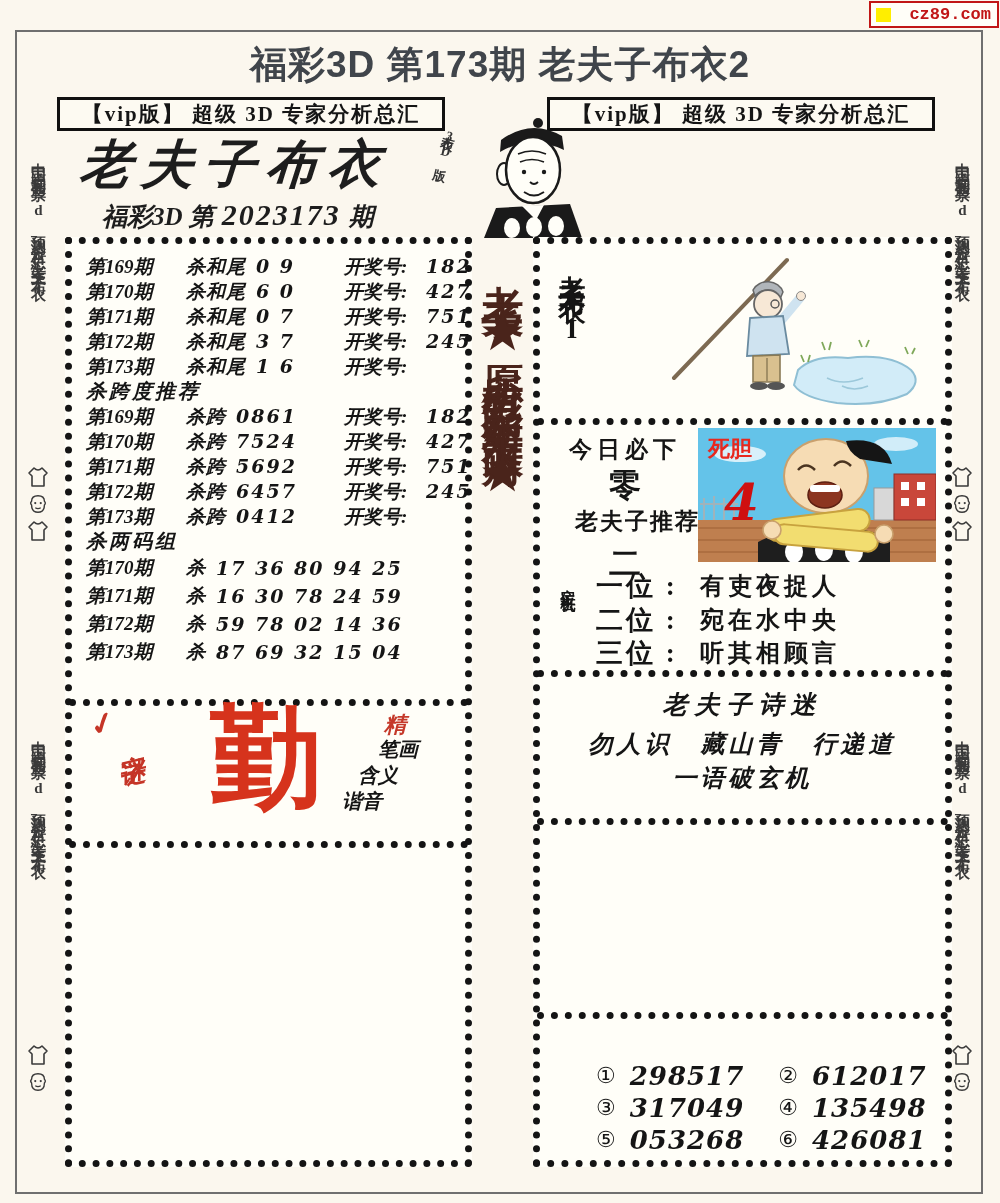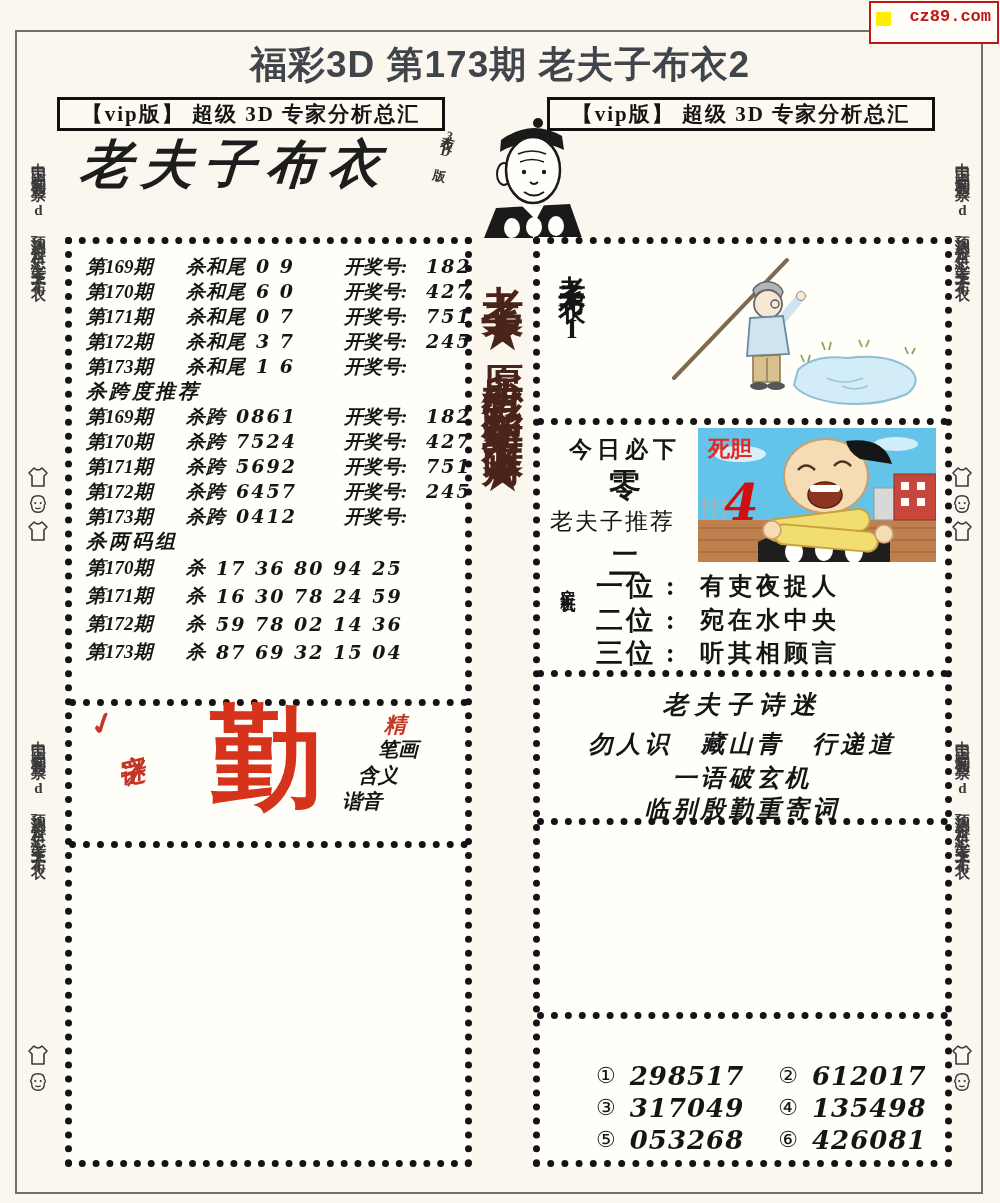--- a/index.html
+++ b/index.html
@@ -1,21 +1,21 @@
 <!DOCTYPE html>
 <html><head>
 <meta charset="utf-8">
 <style>
   html,body{margin:0;padding:0;background:#fff;}
   .page{position:relative;width:1000px;height:1203px;background:#fbf7ee;overflow:hidden;
         font-family:"Liberation Serif",serif;color:#151515;}
   .frame{position:absolute;left:15px;top:30px;width:964px;height:1160px;border:2px solid #6f6f6f;pointer-events:none;}
   
   .badge{position:absolute;top:1px;right:1px;height:23px;border:2px solid #c11616;background:#fffef8;
-         display:flex;align-items:flex-end;gap:18px;padding:0 6px 16px 5px;z-index:5;}
+         display:flex;align-items:center;gap:18px;padding:0 6px 0 5px;z-index:5;}
   .badge-sq{width:15px;height:14px;background:#ffee00;display:inline-block;}
   .badge-text{color:#c11616;font-family:"Liberation Mono",monospace;font-size:17px;font-weight:bold;}
   .page-title{position:absolute;top:40px;left:0;width:100%;text-align:center;
               font-family:"Liberation Sans",sans-serif;font-size:37px;font-weight:bold;color:#40454b;letter-spacing:1px;}
   
   .strip{position:absolute;top:58px;width:42px;height:1128px;display:flex;flex-direction:column;
          align-items:center;justify-content:space-around;overflow:hidden;}
   .strip-left{left:17px;}.strip-right{left:941px;}
   .strip-text{writing-mode:vertical-rl;text-orientation:upright;font-size:15px;font-weight:bold;
               color:#3a3a3a;letter-spacing:5px;line-height:1;}
@@ -60,21 +60,21 @@
   .tips{position:absolute;left:268px;top:30px;font-size:20px;font-weight:bold;font-style:italic;}
   .tips span{display:block;height:26px;line-height:26px;}
   .tip-0{margin-left:38px;}.tip-1{margin-left:18px;}.tip-2{margin-left:2px;}
   
   .series-label{position:absolute;left:14px;top:10px;writing-mode:vertical-rl;text-orientation:upright;
                 font-size:27px;font-weight:bold;letter-spacing:5px;}
   svg.fishing{position:absolute;left:82px;top:6px;}
   .rb-div{position:absolute;left:-3px;right:-3px;height:0;border-top:7px dotted #141414;}
   .must-label{position:absolute;left:10px;top:190px;width:150px;text-align:center;font-size:23px;font-weight:bold;letter-spacing:5px;}
   .must-value{position:absolute;left:10px;top:220px;width:150px;text-align:center;font-size:32px;font-weight:bold;}
-  .rec-label{position:absolute;left:10px;top:262px;width:150px;text-align:left;font-size:23px;font-weight:normal;letter-spacing:2px;}
+  .rec-label{position:absolute;left:10px;top:262px;width:150px;text-align:right;font-size:23px;font-weight:bold;letter-spacing:2px;}
   .rec-value{position:absolute;left:10px;top:298px;width:150px;text-align:center;font-size:32px;font-weight:bold;}
   svg.laugh{position:absolute;left:158px;top:184px;}
   .pos-label{position:absolute;left:18px;top:332px;writing-mode:vertical-rl;text-orientation:upright;
              font-size:15px;font-weight:bold;letter-spacing:3px;}
   .pos-row{position:absolute;left:56px;height:32px;line-height:32px;display:flex;gap:14px;}
   .pos-pos{font-size:27px;font-weight:bold;width:90px;letter-spacing:3px;}
   .pos-text{font-size:24px;font-weight:bold;letter-spacing:4px;}
   .poem-title{position:absolute;top:444px;left:0;width:100%;text-align:center;font-size:25px;font-weight:bold;
               font-style:italic;letter-spacing:7px;}
   .poem-line{position:absolute;left:0;width:100%;text-align:center;font-size:24px;font-weight:bold;
@@ -157,20 +157,23 @@
           <circle cx="15" cy="11" r="1.2" fill="#3a3a3a"></circle>
           <path d="M9 16 Q12 18 15 16" fill="none" stroke="#3a3a3a" stroke-width="1.3"></path>
         </svg>
     </span>
   </div>
 
   <div class="vip vip-left">【vip版】 超级 3D 专家分析总汇</div>
   <div class="vip vip-right">【vip版】 超级 3D 专家分析总汇</div>
 
   <div class="brand-callig">老夫子布衣</div>
+  <div class="brand-issue">
+    <span>福彩3D 第</span><span class="issue-num">2023173</span><span>期</span>
+  </div>
   <div class="mascot-tag">布衣3D版</div>
 
   <svg class="mascot" width="160" height="128" viewBox="0 0 160 128">
     <path d="M45 30 Q75 8 106 26 L108 40 Q75 24 44 42 Z" fill="#1a1a1a"></path>
     <circle cx="82" cy="13" r="5" fill="#1a1a1a"></circle>
     <ellipse cx="48" cy="64" rx="7" ry="11" fill="#fffef8" stroke="#1a1a1a" stroke-width="2"></ellipse>
     <ellipse cx="77" cy="60" rx="27" ry="33" fill="#fffef8" stroke="#1a1a1a" stroke-width="2.5"></ellipse>
     <path d="M62 44 q14 -6 28 0 M64 52 q12 -5 24 0" fill="none" stroke="#1a1a1a" stroke-width="1.6"></path>
     <circle cx="68" cy="62" r="2.2" fill="#1a1a1a"></circle>
       <circle cx="88" cy="62" r="2.2" fill="#1a1a1a"></circle>
@@ -404,21 +407,20 @@
     <div class="pos-row" style="top:393px">
       <span class="pos-pos">三位 :</span>
       <span class="pos-text">听其相顾言</span>
     </div>
 
     <div class="rb-div" style="top:426px"></div>
 
     <div class="poem-title">老夫子诗迷</div>
     <div class="poem-line" style="top:484px">勿人识　藏山青　行递道</div>
     <div class="poem-line" style="top:518px">一语破玄机</div>
-    <div class="poem-line" style="top:549px">临别殷勤重寄词</div>
 
     <div class="rb-div" style="top:574px"></div>
     <div class="rb-div" style="top:768px"></div>
 
     <div class="codes-grid">
       <div class="code-item">
         <span class="code-num">①</span>
         <span class="code-val">298517</span>
       </div>
       <div class="code-item">

